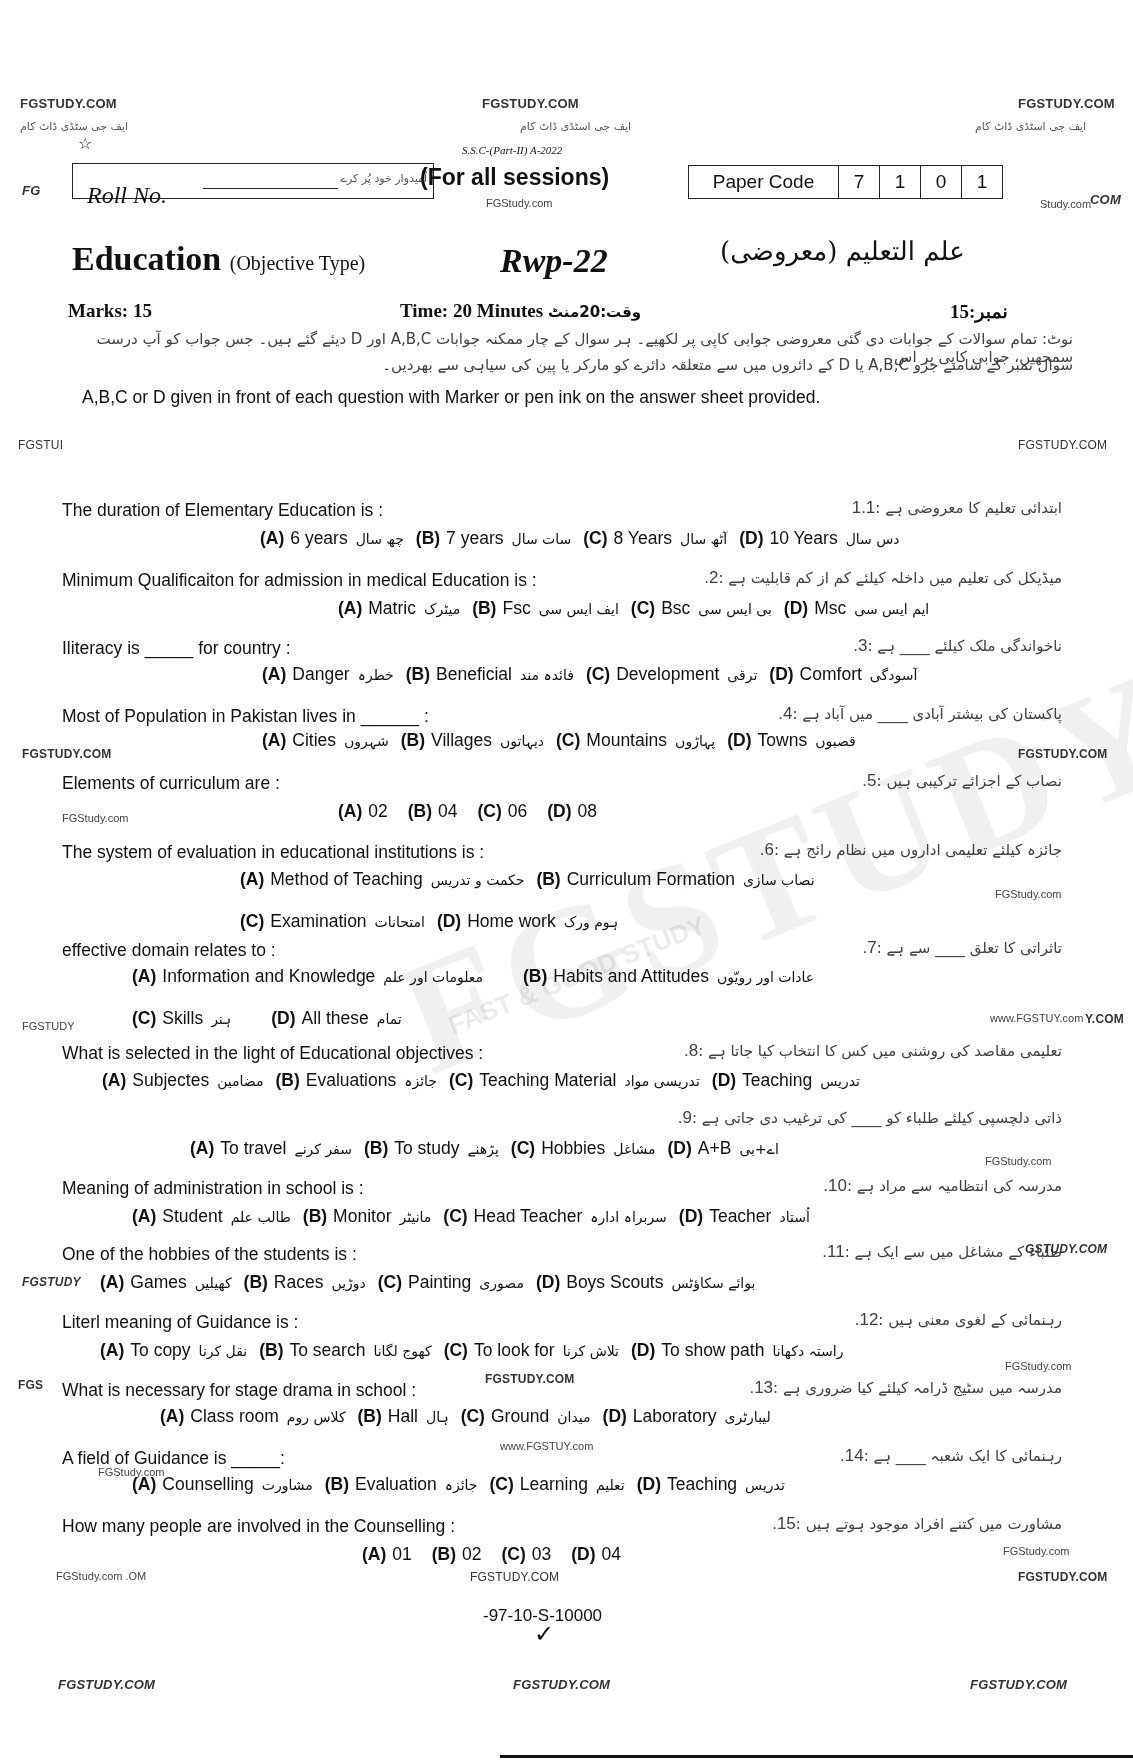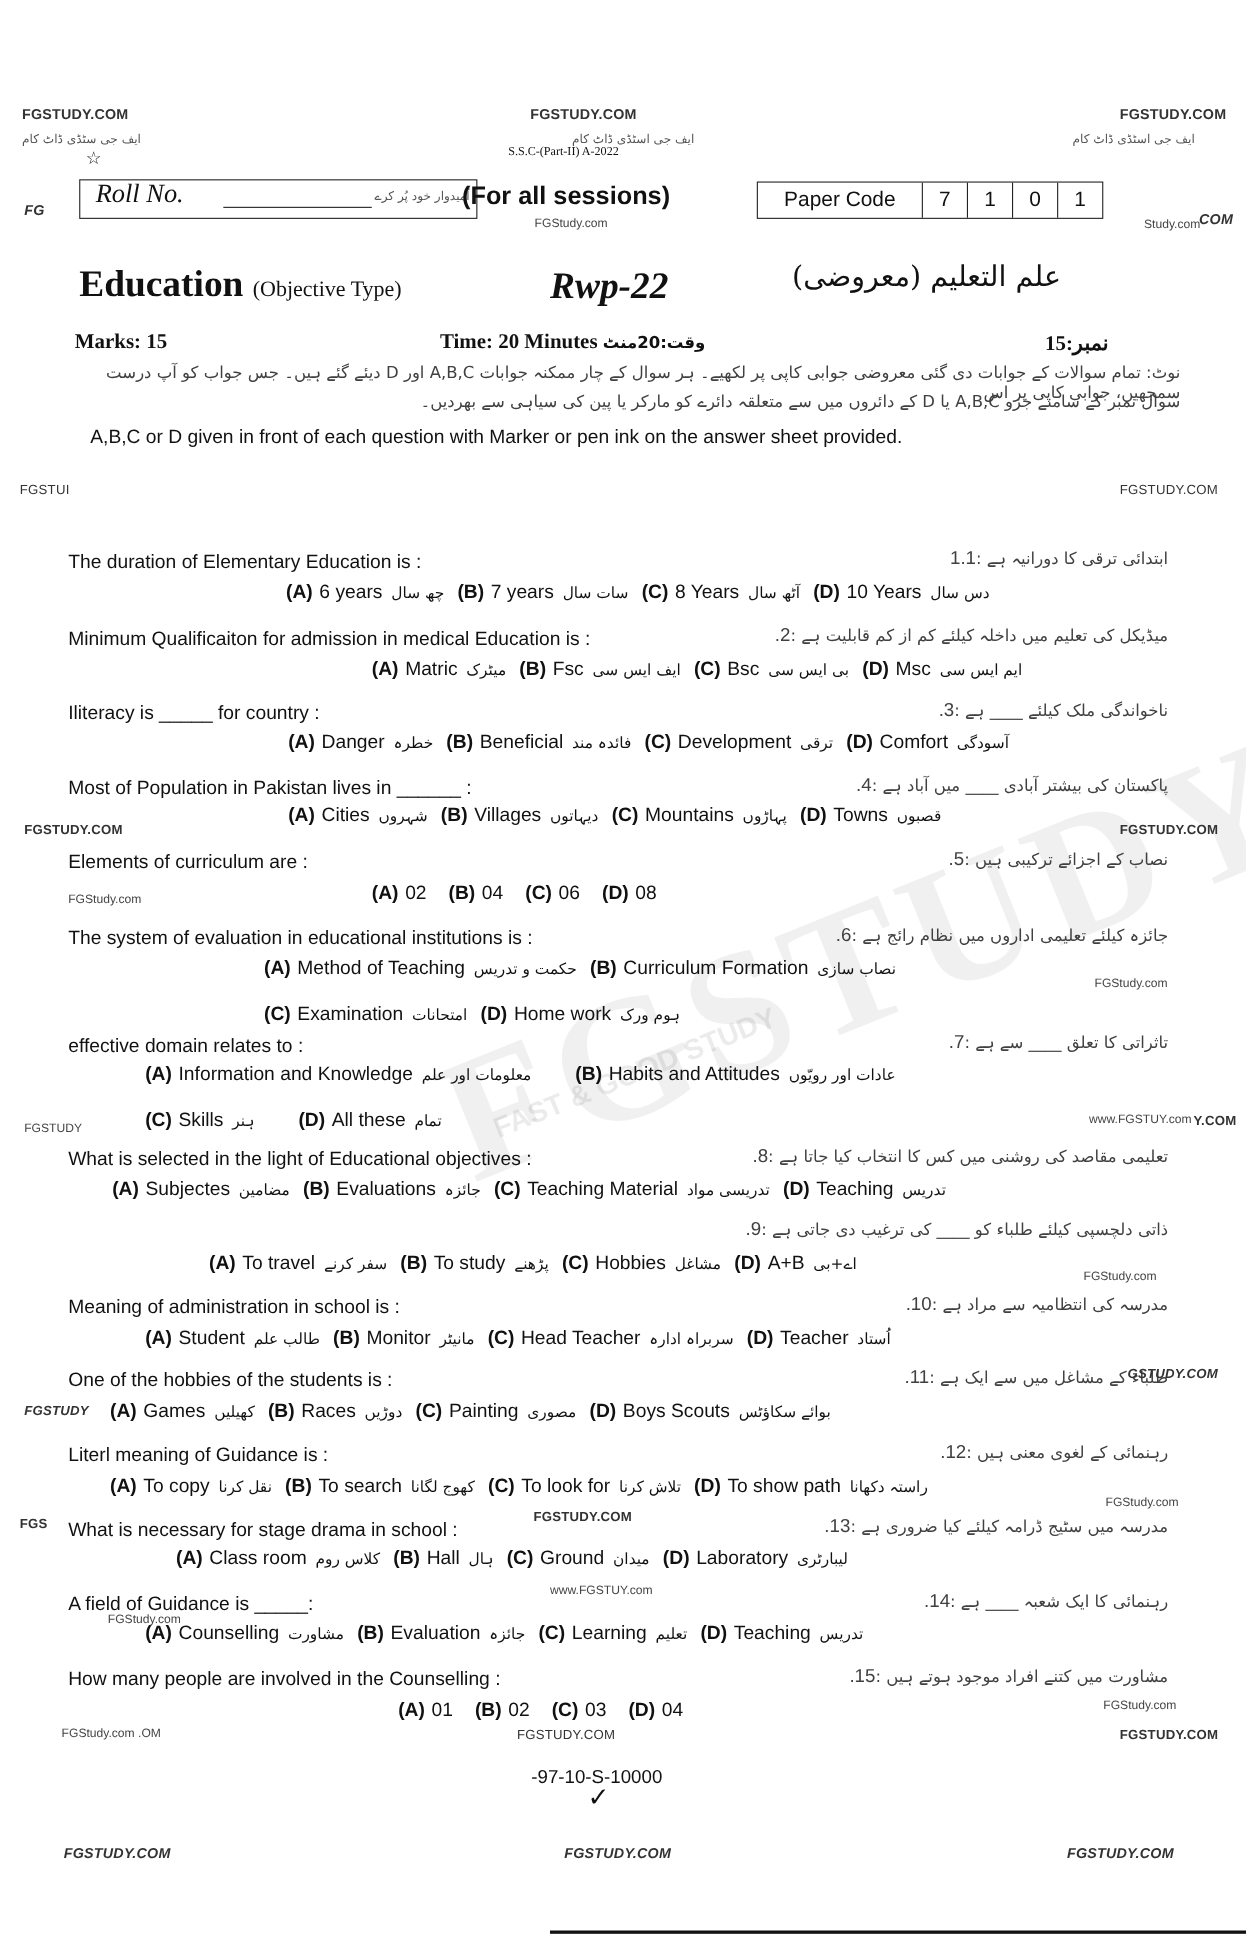--- a/index.html
+++ b/index.html
@@ -5,21 +5,21 @@
   html, body { margin:0; padding:0; background:#ffffff; }
   body { width:1133px; height:1763px; position:relative; overflow:hidden; color:#111; font-family:"Liberation Sans", sans-serif; }
   .abs { position:absolute; }
   .wm { font-family:"Liberation Sans", sans-serif; font-weight:bold; font-size:13px; color:#333; letter-spacing:0.2px; }
   .wm-i { font-style:italic; }
   .wm-small { font-family:"Liberation Sans", sans-serif; font-size:11px; color:#444; }
   .urdu { direction:rtl; font-family:"DejaVu Sans", sans-serif; font-size:14px; color:#404040; }
   .urdu-small { direction:rtl; font-family:"DejaVu Sans", sans-serif; font-size:11px; color:#555; }
   .serif { font-family:"Liberation Serif", serif; }
   .rollbox { left:72px; top:163px; width:360px; height:34px; border:1.5px solid #222; }
-  .rollbox .lbl { position:absolute; left:14px; top:0; font-family:"Liberation Serif", serif; font-style:italic; font-size:24px;text-align:right; }
+  .rollbox .lbl { position:absolute; left:14px; top:18px; font-family:"Liberation Serif", serif; font-style:italic; font-size:24px;text-align:right; }
   .rollbox .line { position:absolute; left:130px; right:95px; bottom:9px; border-bottom:1px solid #222; }
   .rollbox .ur { position:absolute; right:6px; top:8px; }
   .sessions { left:420px; top:164px; font-size:23px; font-weight:bold; }
   .pcode { left:688px; top:165px; height:32px; display:flex; border:1.5px solid #222; }
   .pcode div { border-left:1.5px solid #222; display:flex; align-items:center; justify-content:center; font-size:19px; }
   .pcode div:first-child { border-left:none; padding:0 12px; width:125px; }
   .pcode .d { width:40px; }
   .title { left:72px; top:240px; font-family:"Liberation Serif", serif; font-size:34px; font-weight:bold; }
   .title .sub { font-size:20px; font-weight:normal; }
   .sig { left:500px; top:242px; font-family:"Liberation Serif", serif; font-style:italic; font-size:34px; font-weight:bold; }
@@ -50,21 +50,21 @@
 <div class="abs watermark-sub">FAST &amp; GOOD STUDY</div>
 
 <div class="abs wm" style="left:20px;top:96px;">FGSTUDY.COM</div>
 <div class="abs wm" style="left:482px;top:96px;">FGSTUDY.COM</div>
 <div class="abs wm" style="left:1018px;top:96px;">FGSTUDY.COM</div>
 <div class="abs urdu-small" style="left:20px;top:120px;">ایف جی سٹڈی ڈاٹ کام</div>
 <div class="abs" style="left:78px;top:134px;font-size:16px;">☆</div>
 <div class="abs urdu-small" style="left:520px;top:120px;">ایف جی اسٹڈی ڈاٹ کام</div>
 <div class="abs urdu-small" style="left:975px;top:120px;">ایف جی اسٹڈی ڈاٹ کام</div>
 
-<div class="abs serif" style="left:462px;top:132px;font-size:11px;">S.S.C-(Part-II) A-2022</div>
+<div class="abs serif" style="left:462px;top:144px;font-size:11px;font-style:italic;">S.S.C-(Part-II) A-2022</div>
 
 <div class="abs wm wm-i" style="left:22px;top:183px;">FG</div>
 <div class="abs rollbox">
   <span class="lbl">Roll No.</span>
   <span class="line"></span>
   <span class="ur urdu-small">اُمیدوار خود پُر کرے</span>
 </div>
 
 <div class="abs sessions">(For all sessions)</div>
 <div class="abs wm-small" style="left:486px;top:197px;">FGStudy.com</div>
@@ -92,21 +92,21 @@
 
 <div class="abs note" style="top:383px;">
   <div>A,B,C or D given in front of each question with Marker or pen ink on the answer sheet provided.</div>
 </div>
 <div class="abs wm" style="left:18px;top:438px;font-weight:normal;font-size:12px;">FGSTUI</div>
 <div class="abs wm" style="left:1018px;top:438px;font-weight:normal;font-size:12px;">FGSTUDY.COM</div>
 
 <div id="questions">
     <div class="q" style="top: 496px;">
       <span class="en">The duration of Elementary Education is  :</span>
-      <span class="ur urdu"><span>ابتدائی ترقی کا دورانیہ ہے :</span><span class="num">1.1</span></span>
+      <span class="ur urdu"><span>ابتدائی تعلیم کا معروضی ہے :</span><span class="num">1.1</span></span>
     </div>
     <div class="opts" style="top: 528px; left: 260px;"><span class="opt"><span class="l">(A)</span><span>6 years</span><span class="ou">چھ سال</span></span><span class="opt"><span class="l">(B)</span><span>7 years</span><span class="ou">سات سال</span></span><span class="opt"><span class="l">(C)</span><span>8 Years</span><span class="ou">آٹھ سال</span></span><span class="opt"><span class="l">(D)</span><span>10 Years</span><span class="ou">دس سال</span></span></div>
     <div class="q" style="top: 566px;">
       <span class="en">Minimum Qualificaiton for admission in medical Education is :</span>
       <span class="ur urdu"><span>میڈیکل کی تعلیم میں داخلہ کیلئے کم از کم قابلیت ہے :</span><span class="num">2.</span></span>
     </div>
     <div class="opts" style="top: 598px; left: 338px;"><span class="opt"><span class="l">(A)</span><span>Matric</span><span class="ou">میٹرک</span></span><span class="opt"><span class="l">(B)</span><span>Fsc</span><span class="ou">ایف ایس سی</span></span><span class="opt"><span class="l">(C)</span><span>Bsc</span><span class="ou">بی ایس سی</span></span><span class="opt"><span class="l">(D)</span><span>Msc</span><span class="ou">ایم ایس سی</span></span></div>
     <div class="q" style="top: 634px;">
       <span class="en">Iliteracy is _____ for country  :</span>
       <span class="ur urdu"><span>ناخواندگی ملک کیلئے ____ ہے :</span><span class="num">3.</span></span>

